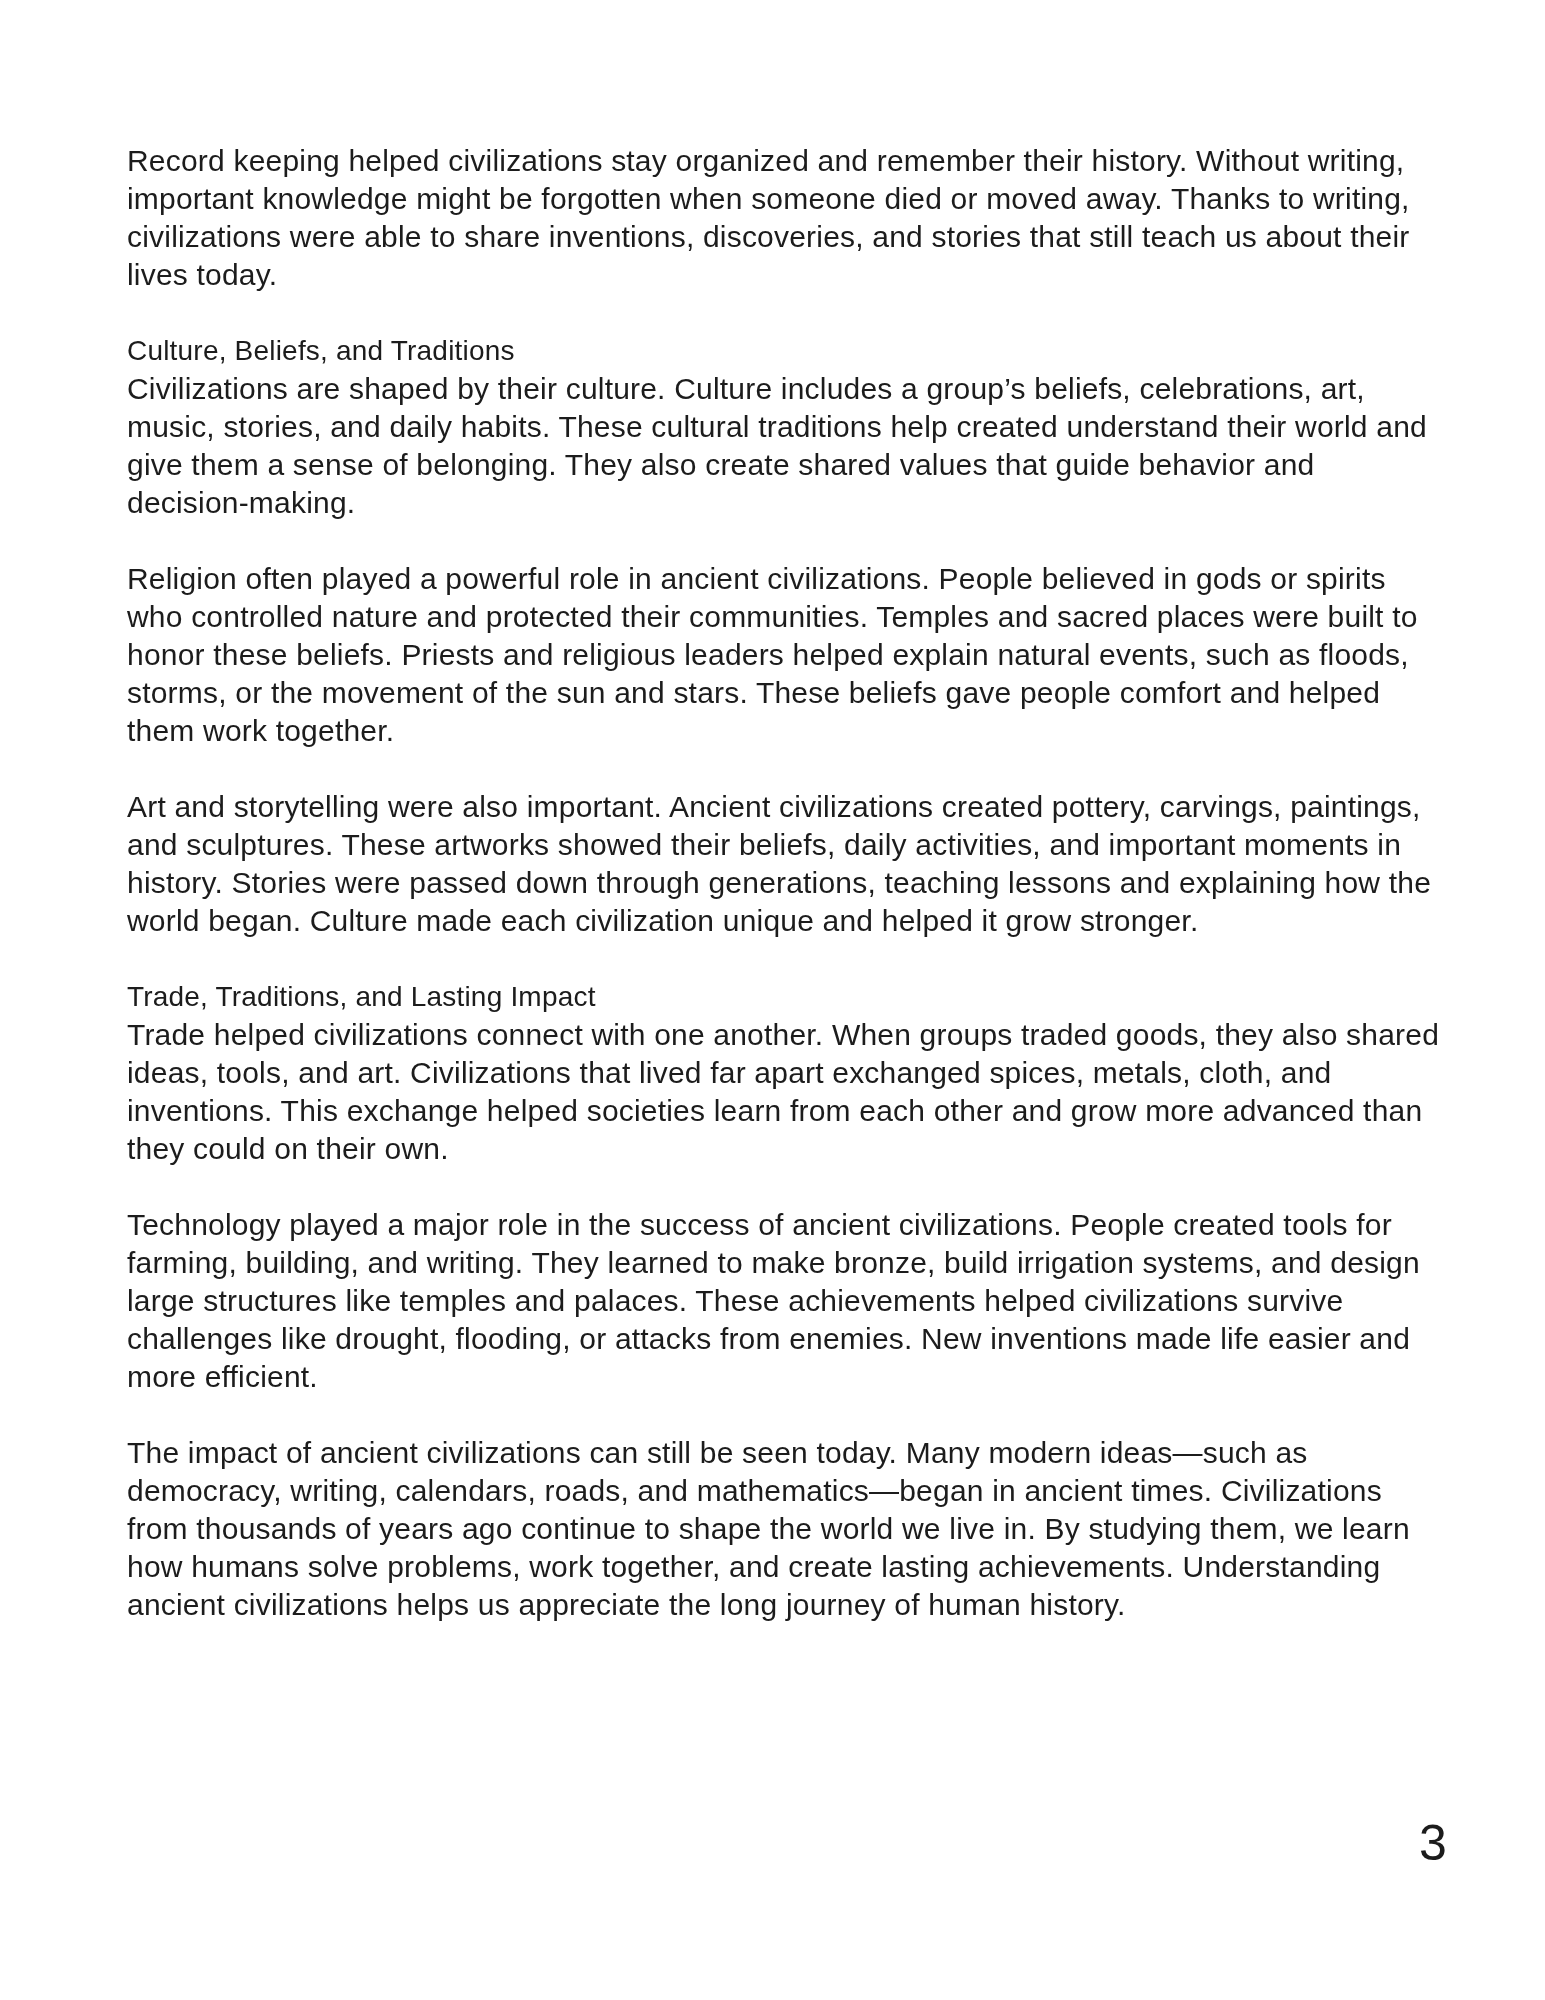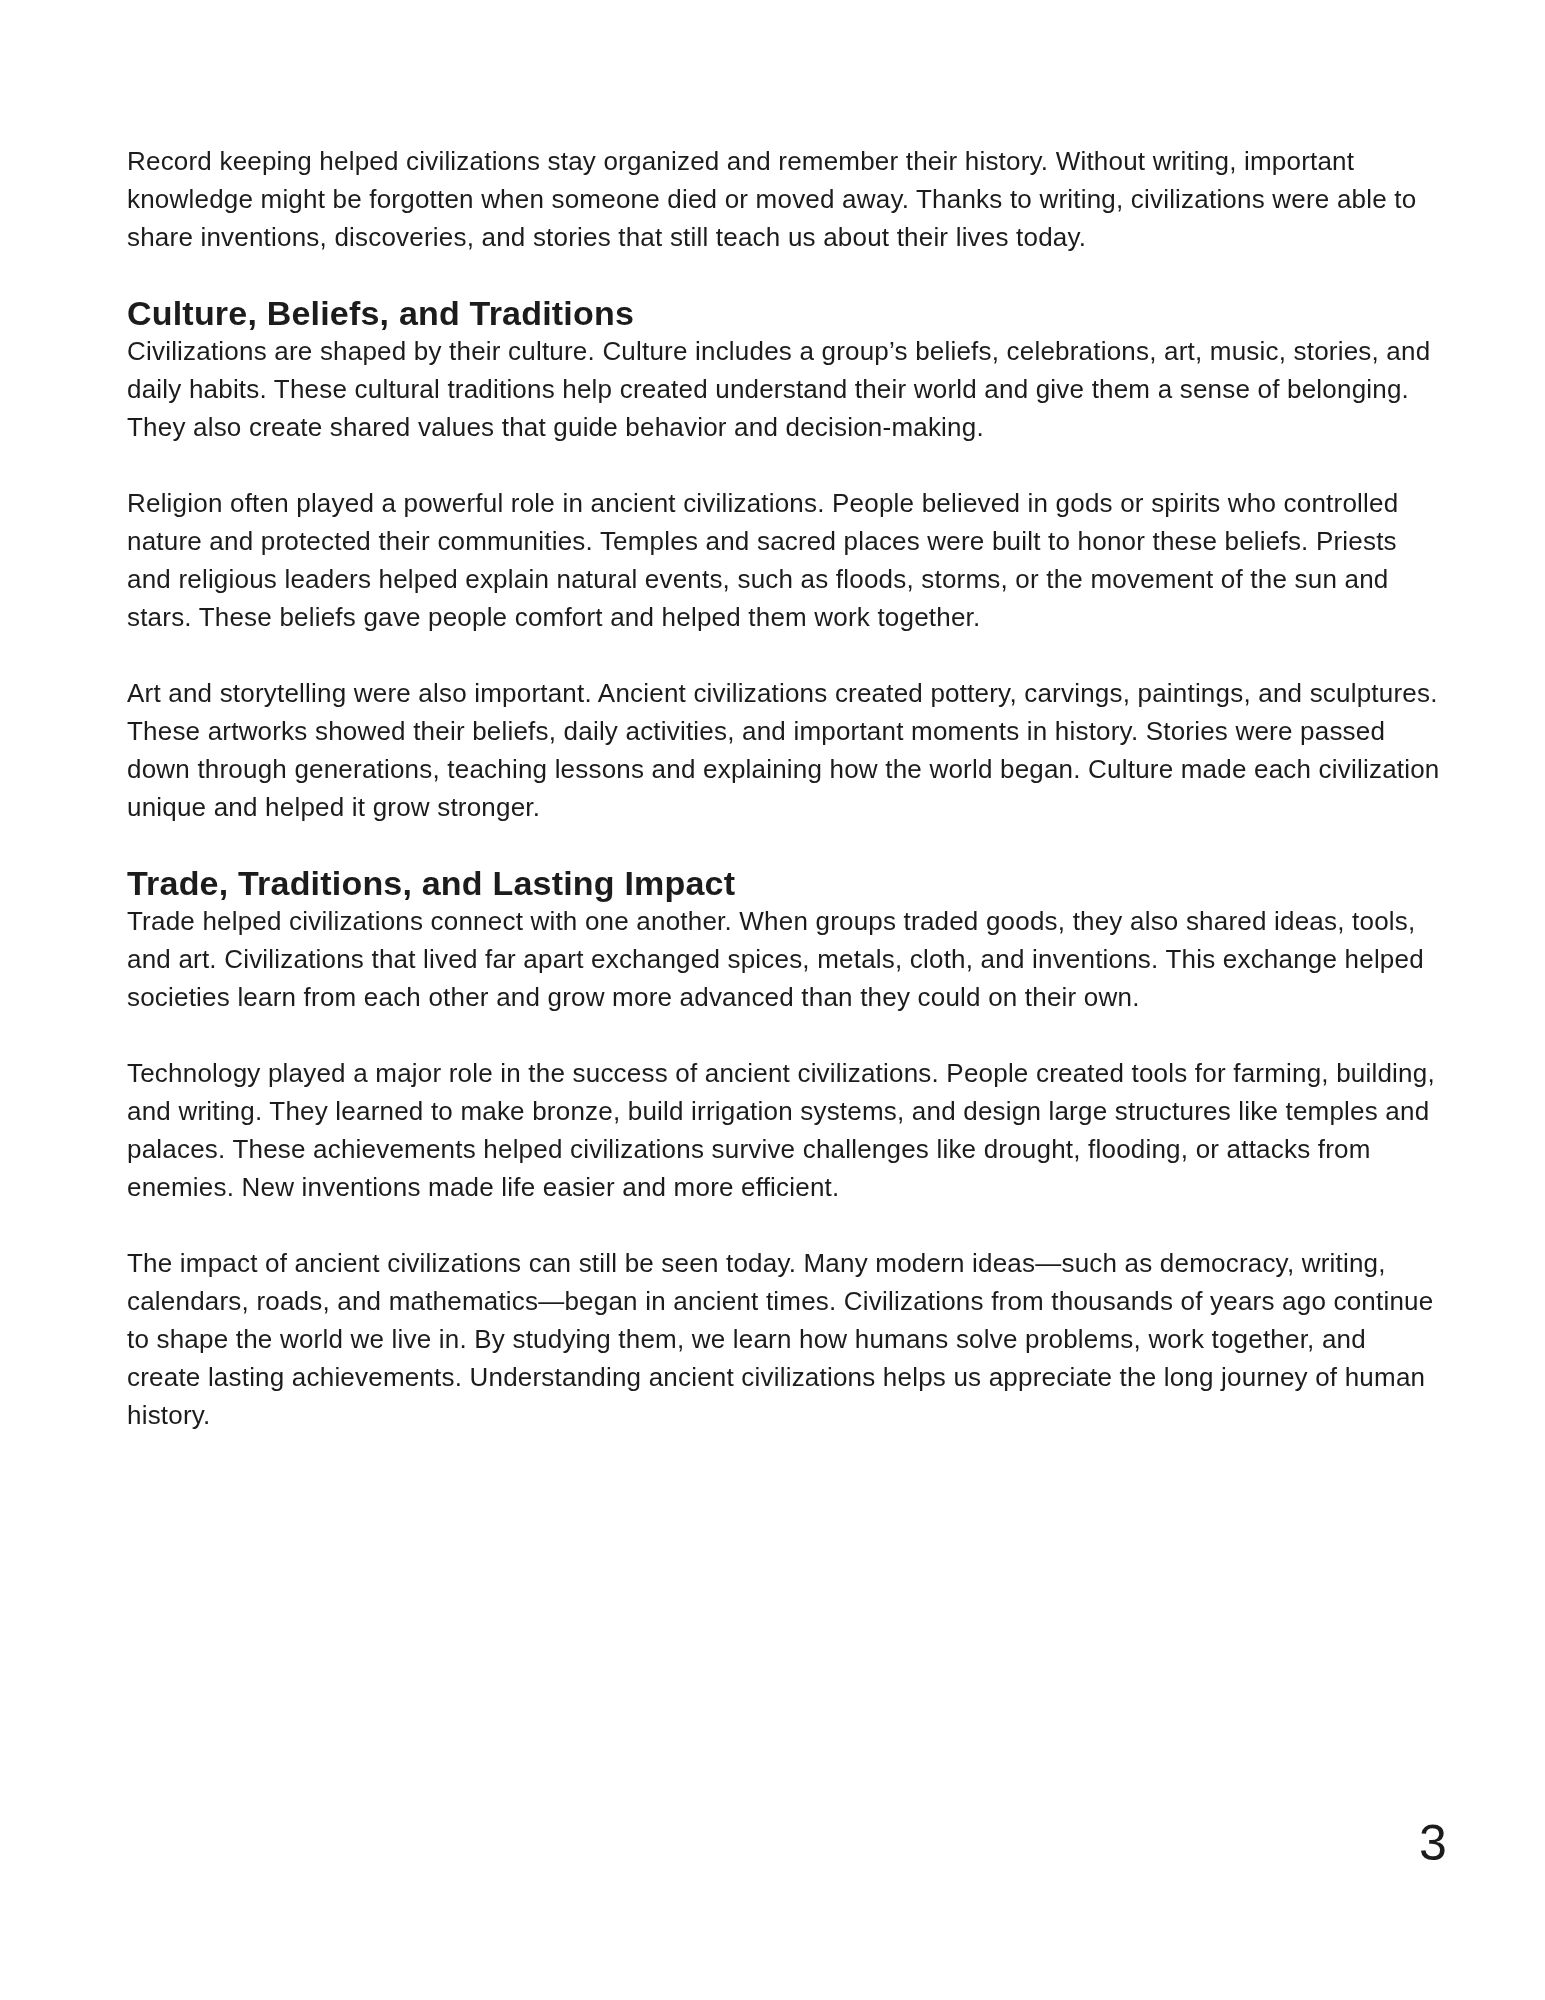--- a/index.html
+++ b/index.html
@@ -17,31 +17,31 @@
     overflow: hidden;
   }
   .content {
     position: absolute;
     left: 127px;
     top: 142px;
     width: 1316px;
   }
   .para {
     margin: 0 0 38px 0;
-    font-size: 26px;
+    font-size: 30px;
     line-height: 38px;
     letter-spacing: 0.2px;
     font-weight: 400;
   }
   .heading {
     margin: 0;
-    font-size: 34px;
+    font-size: 28px;
     line-height: 38px;
     letter-spacing: 0.2px;
-    font-weight: 700;
+    font-weight: 400;
   }
   .page-number {
     position: absolute;
     left: 1398px;
     top: 1818px;
     width: 70px;
     text-align: center;
     font-size: 50px;
     line-height: 50px;
     font-weight: 400;

